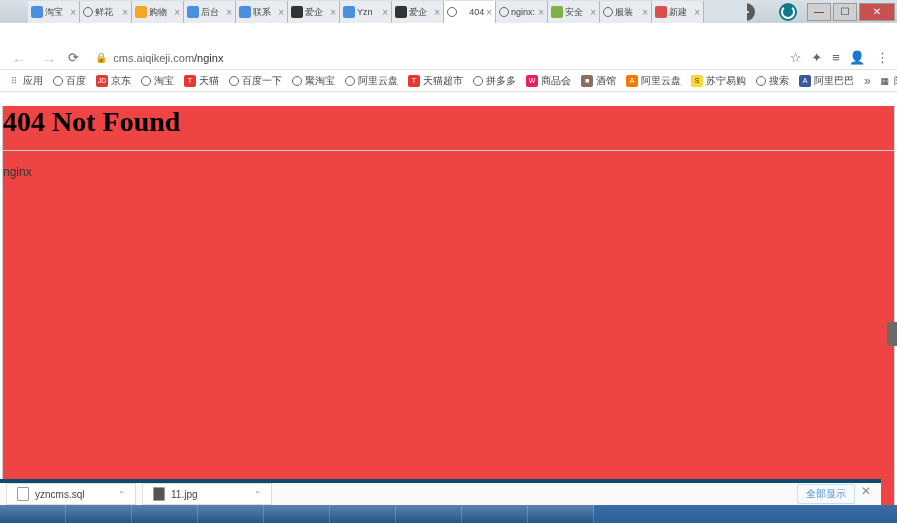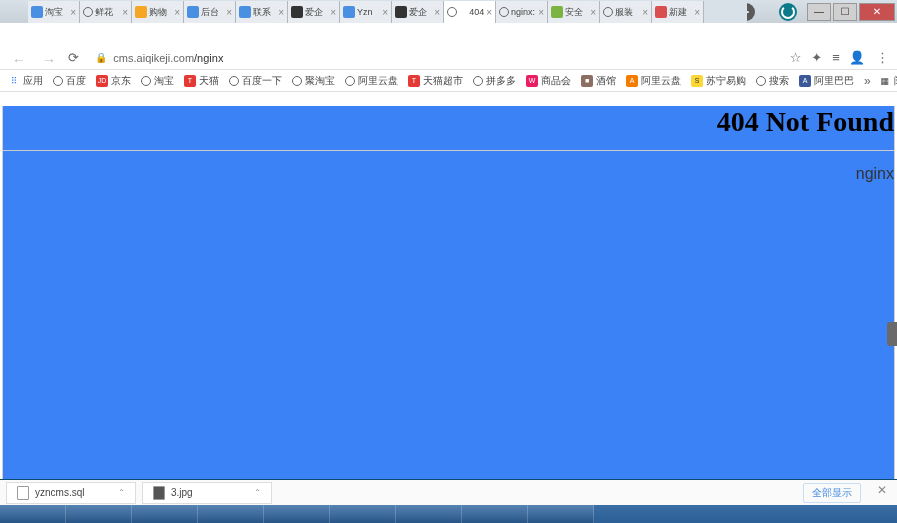--- a/index.html
+++ b/index.html
@@ -51,35 +51,35 @@
     .bm-icon.red-bg { background: #e53935; color: #fff; font-size: 7px; }
     .bm-icon.orange-bg { background: #f57c00; color: #fff; font-size: 7px; }
     .bm-icon.pink-bg { background: #e91e63; color: #fff; font-size: 7px; }
     .bm-icon.brown-bg { background: #8d6e63; color: #fff; font-size: 7px; }
     .bm-icon.yellow-bg { background: #fdd835; color: #333; font-size: 7px; }
     .bm-icon.blue-bg { background: #3b5998; color: #fff; font-size: 7px; }
     .bookmarks-right { margin-left: auto; display: flex; align-items: center; gap: 8px; }
     .bm-more { color: #666; font-size: 12px; }
     
     
-    .content { border: 1px solid #d0d0d0; margin: 0 2px; height: 410px; background: #3b82f6; text-align: right; border-top: none; }
+    .content { border: 1px solid #d0d0d0; margin: 0 2px; height: 410px; background: #ef4444; text-align: left; border-top: none; }
     .content h1 { font-size: 28px; font-weight: bold; color: #000; margin-top: 14px; margin-bottom: 12px; font-family: "Times New Roman", serif; }
     .content hr { border: none; border-top: 1px solid #ccc; margin: 0 0 14px 0; }
-    .content .server { font-size: 16px; color: #333; }
+    .content .server { font-size: 12px; color: #333; }
     
     
     .side-badge { position: absolute; right: 0; top: 322px; width: 10px; height: 24px; background: #6a6a6a; border-radius: 3px 0 0 3px; }
     
     
-    .downloads { position: absolute; bottom: 18px; left: 0; right: 0; height: 26px; background: #fafafa; border-top: 1px solid #0c4a6e; display: flex; align-items: center; padding: 0 6px; font-size: 10px; color: #444; }
+    .downloads { position: absolute; bottom: 18px; left: 0; right: 16px; height: 26px; background: #fafafa; border-top: 4px solid #0c4a6e; display: flex; align-items: center; padding: 0 6px; font-size: 10px; color: #444; }
     .dl-item { display: flex; align-items: center; gap: 6px; padding: 0 10px; height: 22px; border: 1px solid #ddd; background: #fff; margin-right: 6px; min-width: 130px; cursor: pointer; }
     .dl-icon { width: 12px; height: 14px; border: 1px solid #999; border-radius: 1px; }
     .dl-icon.img { background: #555; }
     .dl-chev { margin-left: auto; color: #888; font-size: 8px; }
-    .dl-right { margin-left: auto; display: flex; align-items: flex-start; gap: 12px; }
+    .dl-right { margin-left: auto; display: flex; align-items: flex-start; gap: 2px; }
     .dl-showall { color: #4a90e2; padding: 2px 8px; border: 1px solid #c6dff5; border-radius: 2px; cursor: pointer; }
     .dl-close { color: #888; font-size: 12px; cursor: pointer; padding: 0 4px; }
     
     
     .taskbar { position: absolute; bottom: 0; left: 0; right: 0; height: 18px; background: linear-gradient(to bottom, #3a6ea5, #2a5e95); display: flex; }
     .task-item { width: 66px; height: 18px; border-right: 1px solid rgba(255,255,255,0.2); background: linear-gradient(to bottom, rgba(255,255,255,0.15), rgba(0,0,0,0.1)); }
   </style>
 </head>
 <body>
 
@@ -266,21 +266,21 @@
 <div class="side-badge"></div>
 
 <div class="downloads" id="downloads">
   <div class="dl-item">
       <span class="dl-icon "></span>
       <span>yzncms.sql</span>
       <span class="dl-chev">⌃</span>
     </div>
     <div class="dl-item">
       <span class="dl-icon img"></span>
-      <span>3.jpg</span>
+      <span>11.jpg</span>
       <span class="dl-chev">⌃</span>
     </div>
     <div class="dl-right">
     <span class="dl-showall">全部显示</span>
     <span class="dl-close">✕</span>
   </div>
 </div>
 
 <div class="taskbar">
   <div class="task-item"></div>

